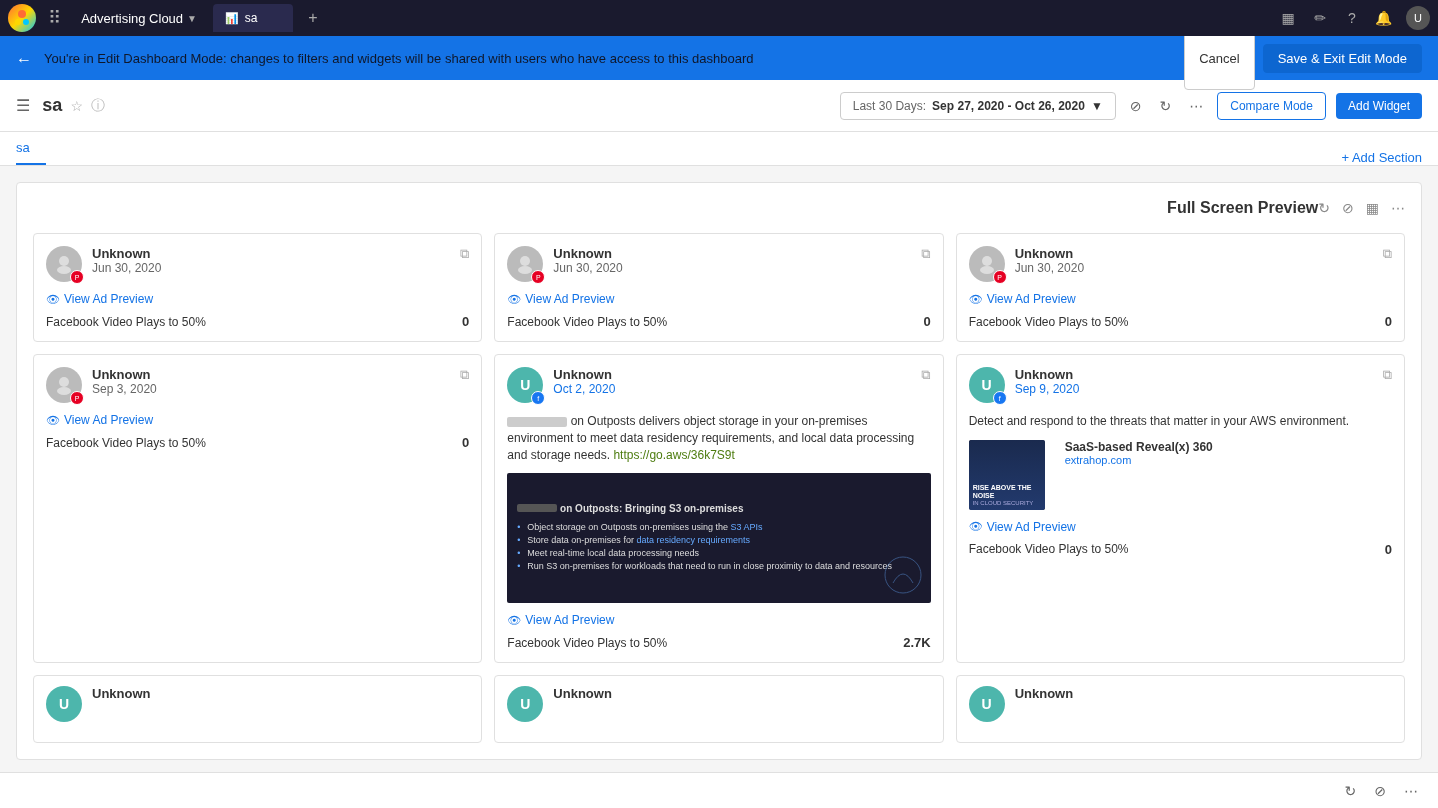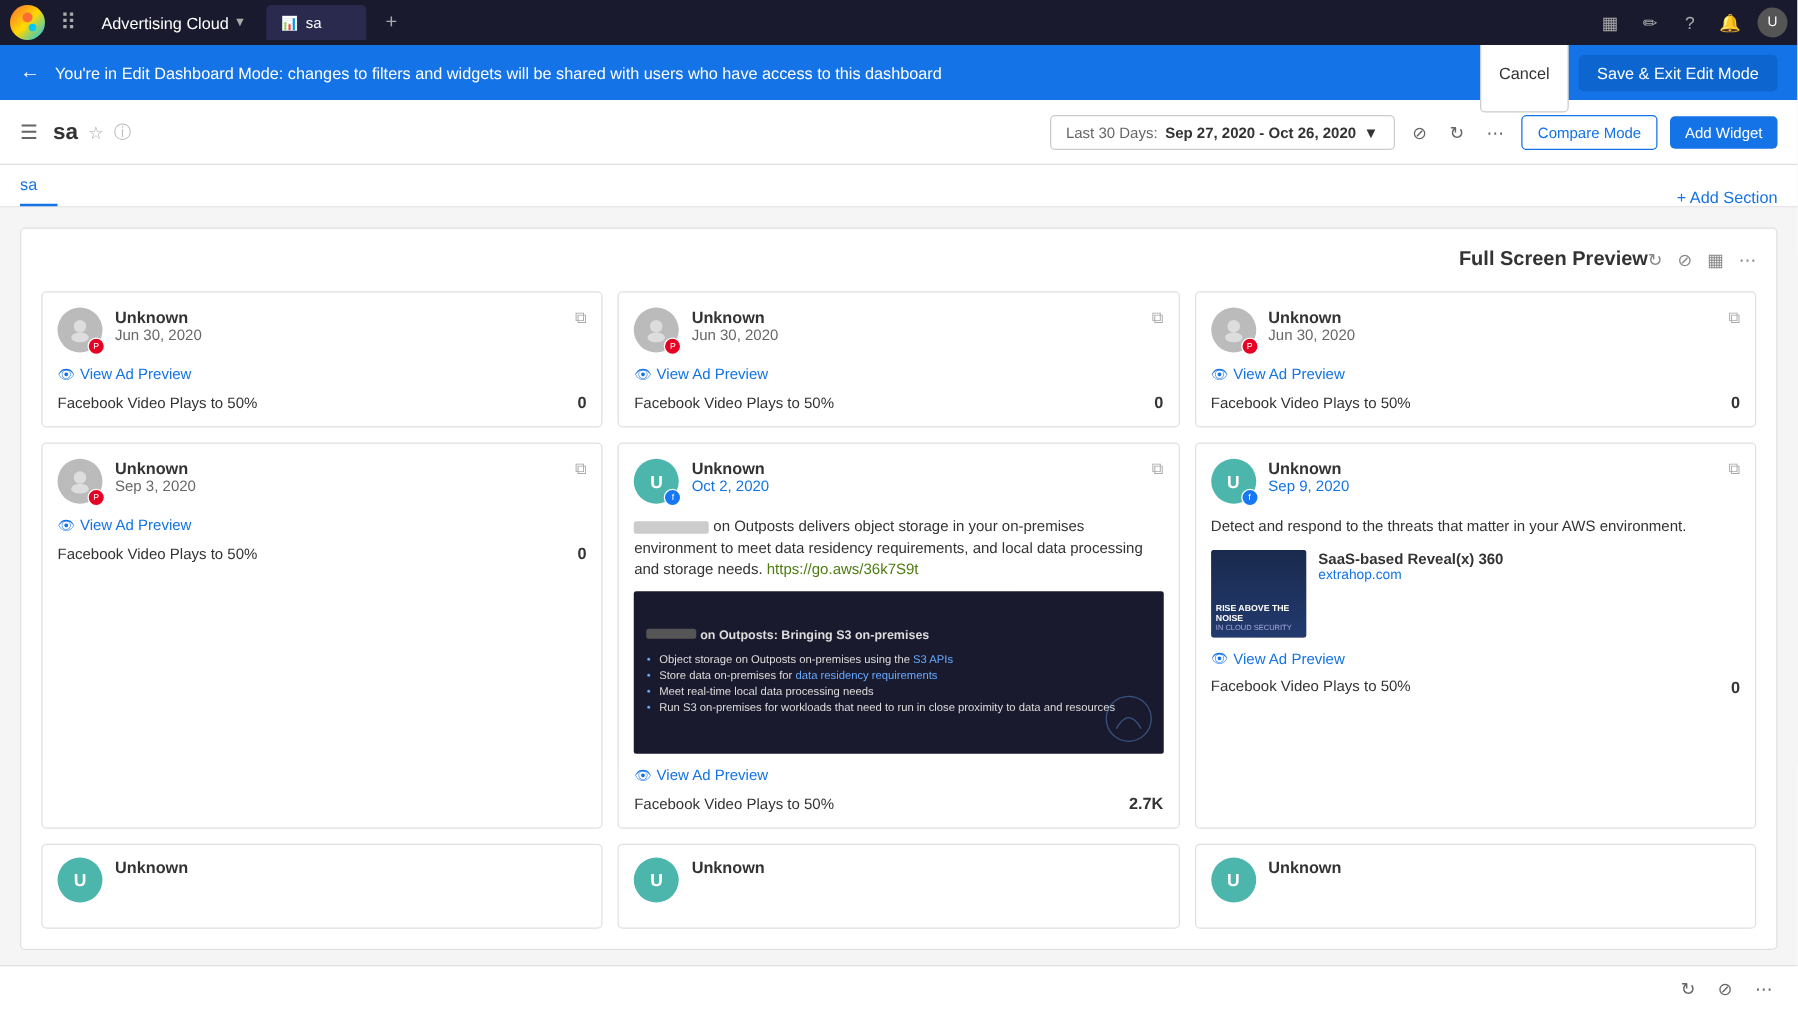--- a/index.html
+++ b/index.html
@@ -53,21 +53,21 @@
 
     
     .edit-mode-bar {
       height: 44px;
       background: #1473e6;
       display: flex; align-items: center;
       padding: 0 16px;
       gap: 8px;
     }
     .edit-mode-bar .back-arrow { color: #fff; font-size: 16px; cursor: pointer; margin-right: 4px; }
-    .edit-mode-text { color: #ffffff; font-size: 13px; flex: 1; }
+    .edit-mode-text { color: #0f172a; font-size: 13px; flex: 1; }
     .btn-cancel {
       background: #fff; color: #333; border: 1px solid #ccc;
       padding: 23px 14px; border-radius: 4px; font-size: 13px; cursor: pointer;
       font-weight: 500;
     }
     .btn-save-exit {
       background: #0d66d0; color: #fff; border: 1px solid #0d66d0;
       padding: 6px 14px; border-radius: 4px; font-size: 13px; cursor: pointer;
       font-weight: 400;
     }
@@ -204,21 +204,21 @@
     }
     .card-image-bullets { list-style: none; padding: 0; }
     .card-image-bullets li {
       color: #ddd; font-size: 9px; margin-bottom: 3px;
       padding-left: 10px; position: relative;
     }
     .card-image-bullets li::before { content: '•'; position: absolute; left: 0; color: #6af; }
     .card-image-bullets li span { color: #6af; }
 
     
-    .extrahop-content { display: flex; align-items: flex-start; gap: 10px; }
+    .extrahop-content { display: flex; align-items: flex-start; gap: 20px; }
     .extrahop-thumb {
       width: 76px; height: 70px;
       background: linear-gradient(135deg, #1a1a2e 0%, #2a3a5e 50%, #1a2a3e 100%);
       border-radius: 2px; flex-shrink: 0;
       display: flex; flex-direction: column; justify-content: flex-end;
       padding: 4px; position: relative; overflow: hidden;
     }
     .extrahop-thumb-title {
       color: #fff; font-size: 7px; font-weight: 700; text-transform: uppercase;
       line-height: 1.1;

